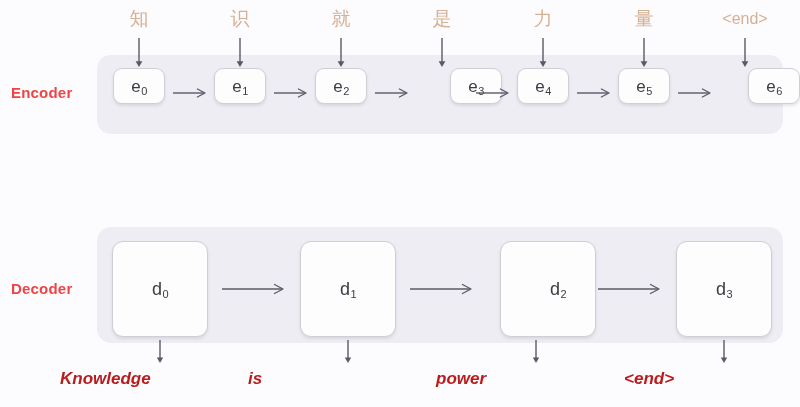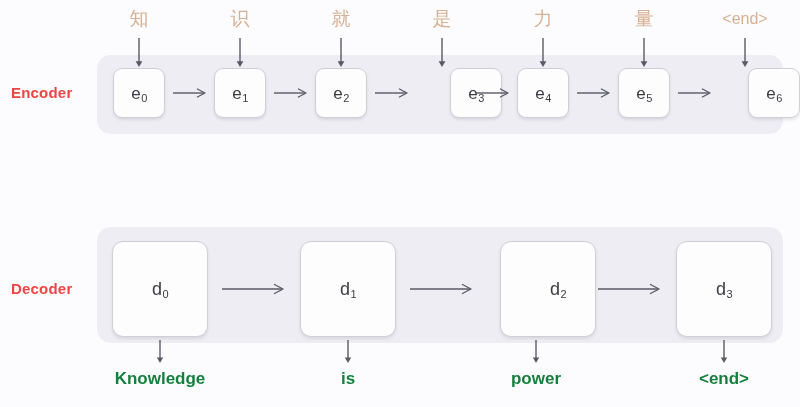--- a/index.html
+++ b/index.html
@@ -74,21 +74,21 @@
     font-size: 11px;
     line-height: 0;
     vertical-align: baseline;
     position: relative;
     top: 3px;
     left: 0.5px;
   }
   .enc-cell {
     top: 68px;
     width: 52px;
-    height: 50px;
+    height: 36px;
   }
   .dec-cell {
     top: 241px;
     width: 96px;
     height: 96px;
     border-radius: 11px;
   }
   .dec-cell .cell-text { font-size: 18px; }
 
   
@@ -104,26 +104,26 @@
     line-height: 22px;
   }
   .src-token.latin { font-size: 16px; }
 
   
   .out-word {
     position: absolute;
     top: 369px;
     width: 200px;
     margin-left: -100px;
-    text-align: center;
     font-size: 17px;
     font-weight: bold;
-    color: #15803d;
+    color: #b91c1c;
     white-space: nowrap;
     line-height: 20px;
+    font-style: italic;
   }
 
   
   #arrows {
     position: absolute;
     left: 0;
     top: 0;
     width: 800px;
     height: 407px;
     pointer-events: none;

